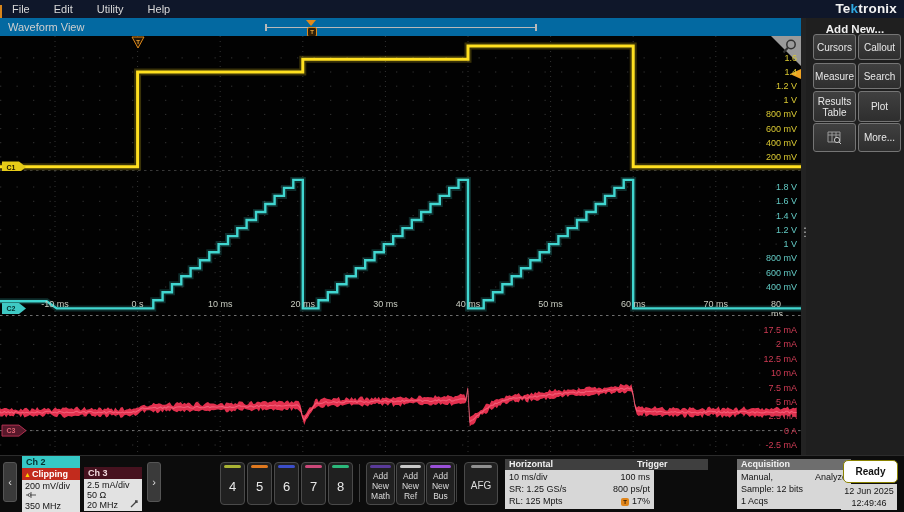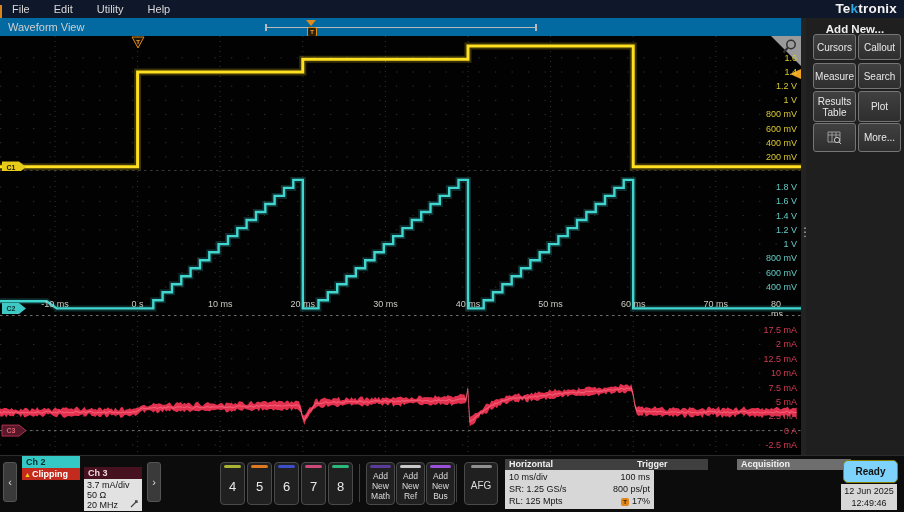--- a/index.html
+++ b/index.html
@@ -62,21 +62,21 @@
            color:#111;font-weight:bold;font-size:8px;text-align:center;line-height:10px;margin-right:6px;}
   .chnbtn{position:absolute;top:6px;width:23px;height:41px;background:#202020;border:1px solid #4a4a4a;border-radius:4px;
           display:flex;flex-direction:column;align-items:center;}
   .chnbtn .stripe{width:17px;height:3px;border-radius:2px;margin-top:2px;}
   .chnbtn .num{flex:1;display:flex;align-items:center;color:#e8e8e8;font-size:13px;}
   .addbtn{position:absolute;top:6px;width:27px;height:41px;background:#202020;border:1px solid #4a4a4a;border-radius:4px;
           display:flex;flex-direction:column;align-items:center;color:#ddd;font-size:8.5px;text-align:center;line-height:10px;}
   .addbtn .stripe{width:21px;height:3px;border-radius:2px;margin-top:2px;}
   .addbtn .albl{flex:1;display:flex;align-items:center;}
   .vsep{position:absolute;top:8px;width:1px;height:38px;background:#3f3f3f;}
-  .ready{position:absolute;left:843px;top:4px;width:53px;height:21px;background:#7dd3fc;border:1px solid #8a8200;
+  .ready{position:absolute;left:843px;top:4px;width:53px;height:21px;background:#ffffff;border:1px solid #8a8200;
          border-radius:5px;color:#111;font-weight:bold;font-size:10px;text-align:center;line-height:21px;}
   .datetime{position:absolute;left:841px;top:28px;width:56px;height:25px;background:#d7d7d7;color:#141414;
             font-size:9px;text-align:center;line-height:12px;padding-top:1px;}
 </style>
 </head>
 <body>
 
 <div id="app">
 
   <div class="menubar">
@@ -263,26 +263,34 @@
         <div class="rp-btn" style="left: 52px; top: 105px; width: 41px; height: 27px; text-align: right;">More...</div>
       </div>
   </div>
 
   <div class="bottombar">
     <button class="navchev" style="left:3px">‹</button>
 
     <div class="chbadge ch2" style="left:22px;top:0;width:58px">
       <div class="chhdr">Ch 2</div>
       <div class="chwarn"><span class="warnicon">▲</span><span>Clipping</span></div>
+      <div class="chbody">
+        <div>200 mV/div</div>
+        <div><svg width="12" height="8">
+              <path d="M1,4 h3 M6,1 v6 M6,4 h5" stroke="#555" stroke-width="1" fill="none"></path>
+              <circle cx="4.5" cy="4" r="1.4" stroke="#555" fill="none"></circle>
+            </svg></div>
+        <div>350 MHz</div>
+      </div>
     </div>
 
     <div class="chbadge ch3" style="left:84px;top:11px;width:58px">
       <div class="chhdr">Ch 3</div>
       <div class="chbody">
-        <div>3.7 mA/div</div>
+        <div>2.5 mA/div</div>
         <div>50 Ω</div>
         <div><span>20 MHz</span>
           <span style="float:right"><svg width="9" height="8">
                 <path d="M1,7 L7,1 M5,1 h2 v2" stroke="#444" stroke-width="1.3" fill="none"></path>
               </svg></span></div>
       </div>
     </div>
 
     <button class="navchev" style="left:147px">›</button>
 
@@ -347,20 +355,28 @@
           </div>
       </div>
     </div>
 
     <div class="infopanel" style="left:633px;width:75px">
       <div class="iphdr">Trigger</div>
     </div>
 
     <div class="infopanel acq" style="left:737px;width:114px">
       <div class="iphdr">Acquisition</div>
+      <div class="ipbody">
+        <div class="iprow">
+            <span>Manual,</span>
+            <span>Analyze</span>
+          </div>
+        <div class="iprow1">Sample: 12 bits</div>
+        <div class="iprow1">1 Acqs</div>
+      </div>
     </div>
 
     <div class="ready">Ready</div>
     <div class="datetime">
       <div>12 Jun 2025</div>
       <div>12:49:46</div>
     </div>
   </div>
 </div>
 

